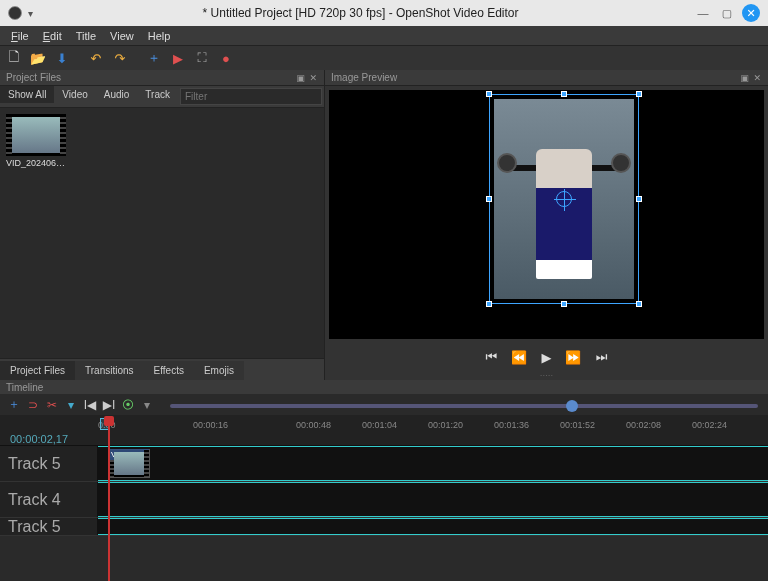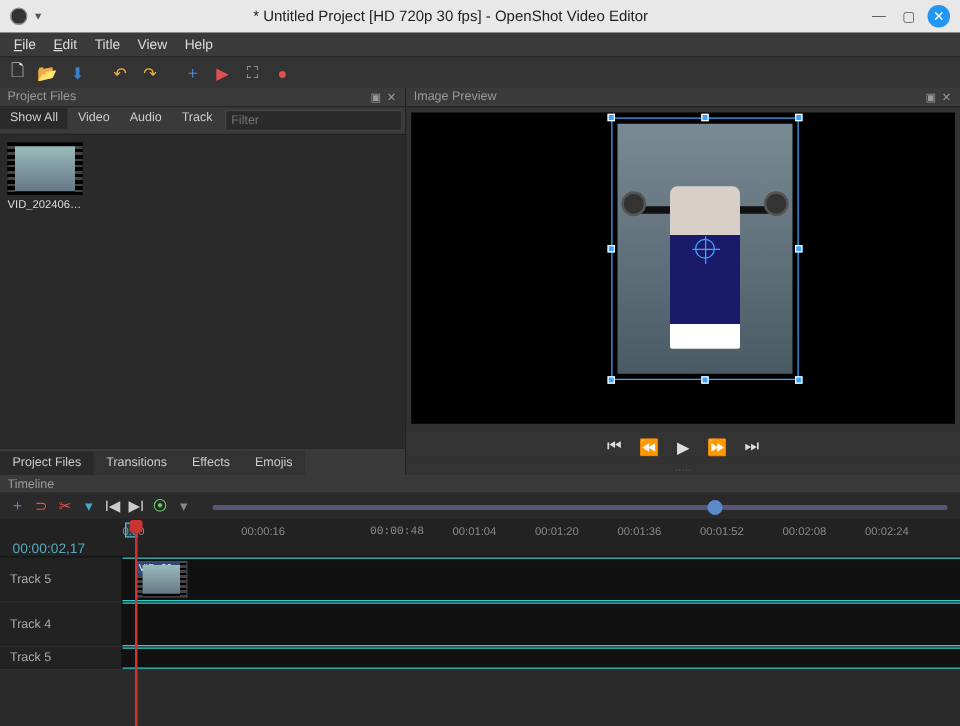--- a/index.html
+++ b/index.html
@@ -72,21 +72,21 @@
 .ruler .tc { font-size:11px;color:#5ab;padding:0 10px;width:98px }
 .ruler .ticks{flex:1;position:relative;height:100%}
 .ruler .tick{position:absolute;top:4px;font-size:9px;color:#888}
 .ruler .ph{position:absolute;left:108px;top:0;width:2px;height:200px;background:#c33;z-index:5}
 .ruler .ph::before{content:"";position:absolute;top:0;left:-4px;width:10px;height:10px;background:#c33;border-radius:2px}
 .ruler .pb{position:absolute;left:100px;top:2px;width:10px;height:12px;border:1px solid #5bd;background:rgba(80,180,220,0.2)}
 
 .tracks { background:#1a1a1a; }
 .track { height:36px;display:flex;border-bottom:1px solid #333;position:relative }
 .track.t3{height:18px}
-.track .hdr { width:98px;background:#222;color:#aaa;font-size:10px;display:flex;align-items:center;padding:0 8px;border-right:1px solid #111 }
+.track .hdr { width:98px;background:#222;color:#aaa;font-size:16px;display:flex;align-items:center;padding:0 8px;border-right:1px solid #111 }
 .track .lane { flex:1;position:relative;background:#111;border-top:1px solid #3cc;border-bottom:1px solid #3cc }
 .track .clip { position:absolute;left:10px;top:2px;width:42px;bottom:2px;background:#000;border:1px solid #555;display:flex;align-items:center }
 .track .clip::before,.track .clip::after{content:"";position:absolute;top:0;bottom:0;width:5px;background:repeating-linear-gradient(#000 0,#000 2px,#444 2px,#444 4px)}
 .track .clip::before{left:0}.track .clip::after{right:0}
 .track .clip .ci{position:absolute;left:5px;right:5px;top:2px;bottom:2px;background:linear-gradient(#9bb,#678)}
 .track .clip .cl{position:absolute;top:-1px;left:0;right:0;font-size:8px;color:#fff;background:rgba(50,80,130,.9);padding:1px 2px;white-space:nowrap;overflow:hidden}
 
 .dots{color:#666;font-size:8px;text-align:center;cursor:row-resize}
 </style>
 </head>
@@ -203,21 +203,21 @@
       <div class="knob"></div>
     </div>
 </div>
 
 <div class="ruler">
   <div class="tc">00:00:02,17</div>
   <div class="ticks" id="ticks">
       <span class="tick" style="left: 0px;">0:00</span>
       <span class="tick" style="left: 82px; margin-left: 13px;">00:00:16</span>
       <span class="tick" style="left: 148px; margin-top: 36px;">00:00:32</span>
-      <span class="tick" style="left: 198px; font-family: Liberation Mono, monospace;">00:00:48</span>
+      <span class="tick" style="left: 198px;">00:00:48</span>
       <span class="tick" style="left: 264px;">00:01:04</span>
       <span class="tick" style="left: 330px;">00:01:20</span>
       <span class="tick" style="left: 396px;">00:01:36</span>
       <span class="tick" style="left: 462px;">00:01:52</span>
       <span class="tick" style="left: 528px;">00:02:08</span>
       <span class="tick" style="left: 594px;">00:02:24</span>
     </div>
   <div class="pb"></div>
   <div class="ph"></div>
 </div>

